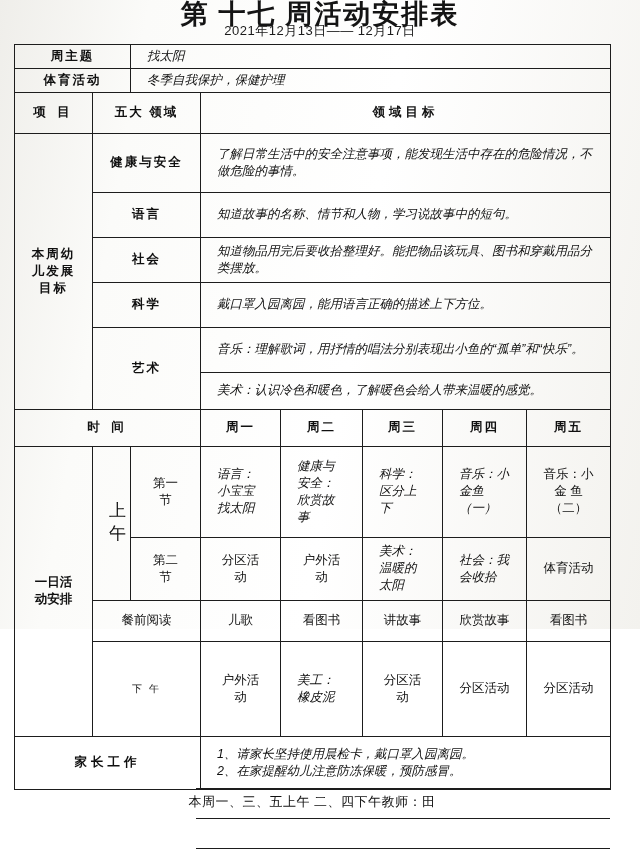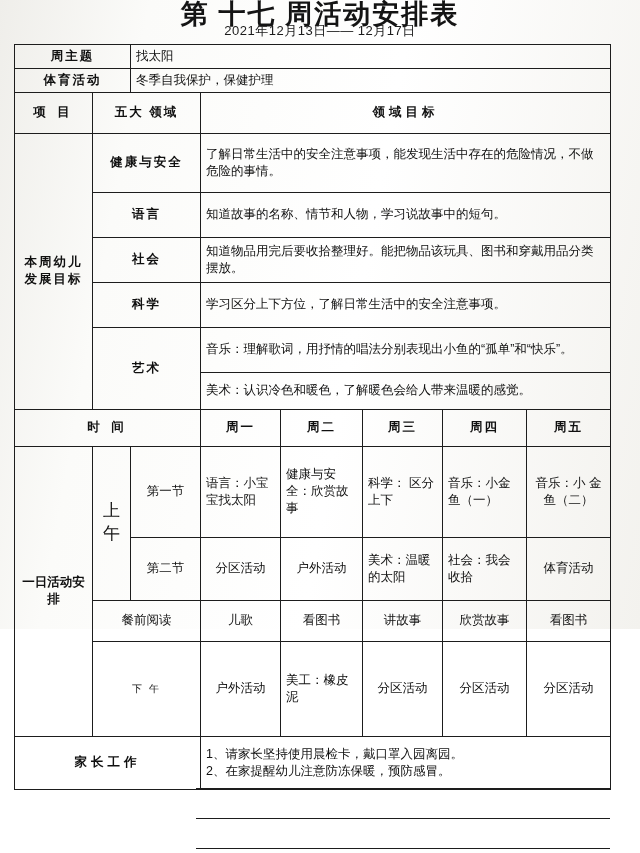--- a/index.html
+++ b/index.html
@@ -56,28 +56,28 @@
     position: absolute;
     top: 44px;
     left: 14px;
     width: 596px;
     border-collapse: collapse;
     table-layout: fixed;
     background: transparent;
   }
   table.sheet td {
     border: 1px solid #1d1d1d;
-    padding: 3px 5px;
+    padding: 3px 16px;
     font-size: 12.5px;
     line-height: 1.35;
     vertical-align: middle;
     color: #101010;
   }
   .c-center { text-align: center; }
-  .c-left { text-align: left; }
+  .c-left { text-align: left; font-style: italic; }
   .big-label {
     font-size: 15px;
     font-weight: bold;
     letter-spacing: 4px;
     line-height: 1.5;
   }
   .vbig {
     font-size: 19px;
     font-weight: bold;
     letter-spacing: 2px;
@@ -161,21 +161,21 @@
       <td class="c-left cellpad-l" colspan="5">知道故事的名称、情节和人物，学习说故事中的短句。</td>
     </tr>
 
     <tr>
       <td class="c-center hdr" colspan="2" style="height:38px">社会</td>
       <td class="c-left cellpad-l" colspan="5">知道物品用完后要收拾整理好。能把物品该玩具、图书和穿戴用品分类摆放。</td>
     </tr>
 
     <tr>
       <td class="c-center hdr" colspan="2" style="height:38px">科学</td>
-      <td class="c-left cellpad-l" colspan="5">学习区分上下方位，了解日常生活中的安全注意事项。</td>
+      <td class="c-left cellpad-l" colspan="5">戴口罩入园离园，能用语言正确的描述上下方位。</td>
     </tr>
 
     <tr>
       <td class="c-center hdr" colspan="2" rowspan="2">艺术</td>
       <td class="c-left cellpad-l" colspan="5" style="height:38px">音乐：理解歌词，用抒情的唱法分别表现出小鱼的“孤单”和“快乐”。</td>
     </tr>
     <tr>
       <td class="c-left cellpad-l" colspan="5" style="height:30px">美术：认识冷色和暖色，了解暖色会给人带来温暖的感觉。</td>
     </tr>
 
@@ -232,16 +232,17 @@
       <td class="c-center big-label" colspan="3" style="height:46px">家长工作</td>
       <td class="c-left cellpad-l" colspan="5">
         <div>1、请家长坚持使用晨检卡，戴口罩入园离园。</div>
         <div>2、在家提醒幼儿注意防冻保暖，预防感冒。</div>
       </td>
     </tr>
   </tbody>
     </table>
 
   <div class="footer-line fl1"></div>
+  <div class="footer-note fn1">本周一、三、五上午    二、四下午教师：田</div>
   <div class="footer-line fl2"></div>
   <div class="footer-line fl3"></div>
 
 </div>
 
 </body></html>

